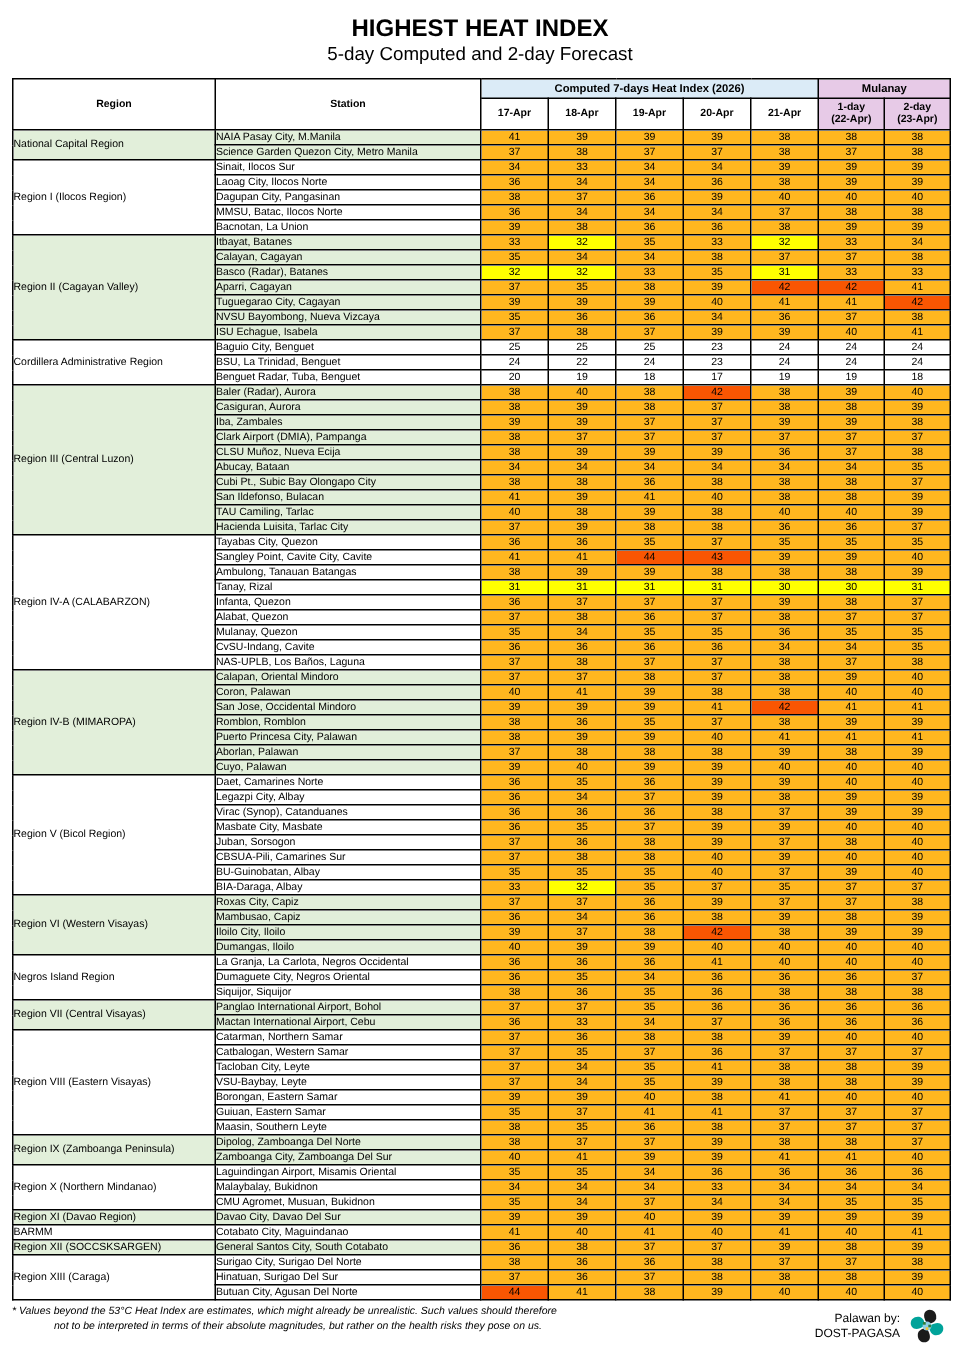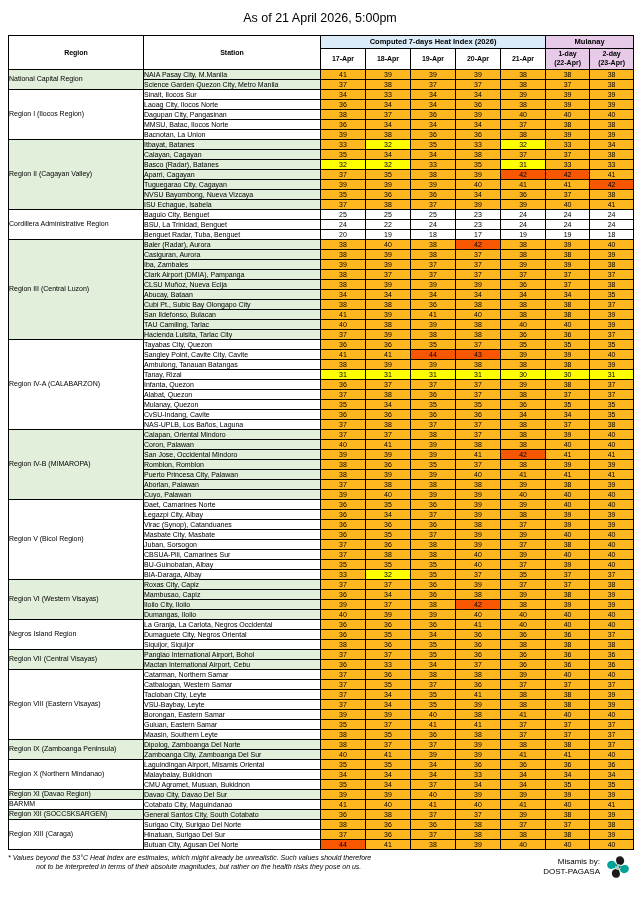--- a/index.html
+++ b/index.html
@@ -44,21 +44,22 @@
   .prepared { display: flex; align-items: center; gap: 4px; }
   .prepared-text { font-size: 8px; text-align: right; line-height: 1.25; }
   .logo { width: 28px; height: 28px; }
 </style>
 </head>
 <body>
 
 <div class="page">
 
   <div class="titles">
-    <div class="title-asof">As of 21 April 2026, 5:00pm</div>
+    <div class="title-main">HIGHEST HEAT INDEX</div>
+    <div class="title-sub">5-day Computed and 2-day Forecast</div>
   </div>
 
   <table class="hx">
     <colgroup>
       <col style="width:135px">
         <col style="width:177px">
       <col style="width:45px">
         <col style="width:45px">
         <col style="width:45px">
         <col style="width:45px">
@@ -891,21 +892,21 @@
       </tbody>
   </table>
 
   <div class="footer">
     <div class="footnote">
       <div>* Values beyond the 53°C Heat Index are estimates, which might already be unrealistic. Such values should therefore</div>
       <div class="line2">not to be interpreted in terms of their absolute magnitudes, but rather on the health risks they pose on us.</div>
     </div>
     <div class="prepared">
       <div class="prepared-text">
-        <div>Misamis by:</div>
+        <div>Palawan by:</div>
         <div>DOST-PAGASA</div>
       </div>
       <svg class="logo" viewBox="0 0 32 32" aria-hidden="true">
         <g transform="translate(16,16)">
           <path d="M0,-2 C -8,-14 8,-16 7,-6 C 6.5,-3 3,-1.5 0,-2 Z" fill="#1b1b1b"></path>
           <path d="M0,-2 C -8,-14 8,-16 7,-6 C 6.5,-3 3,-1.5 0,-2 Z" fill="#00a39a" transform="rotate(90)"></path>
           <path d="M0,-2 C -8,-14 8,-16 7,-6 C 6.5,-3 3,-1.5 0,-2 Z" fill="#1b1b1b" transform="rotate(180)"></path>
           <path d="M0,-2 C -8,-14 8,-16 7,-6 C 6.5,-3 3,-1.5 0,-2 Z" fill="#00a39a" transform="rotate(270)"></path>
           <circle r="3.4" fill="#8ecfe8"></circle>
           <rect x="-3" y="-3" width="2" height="2" fill="#2e7d32"></rect>

